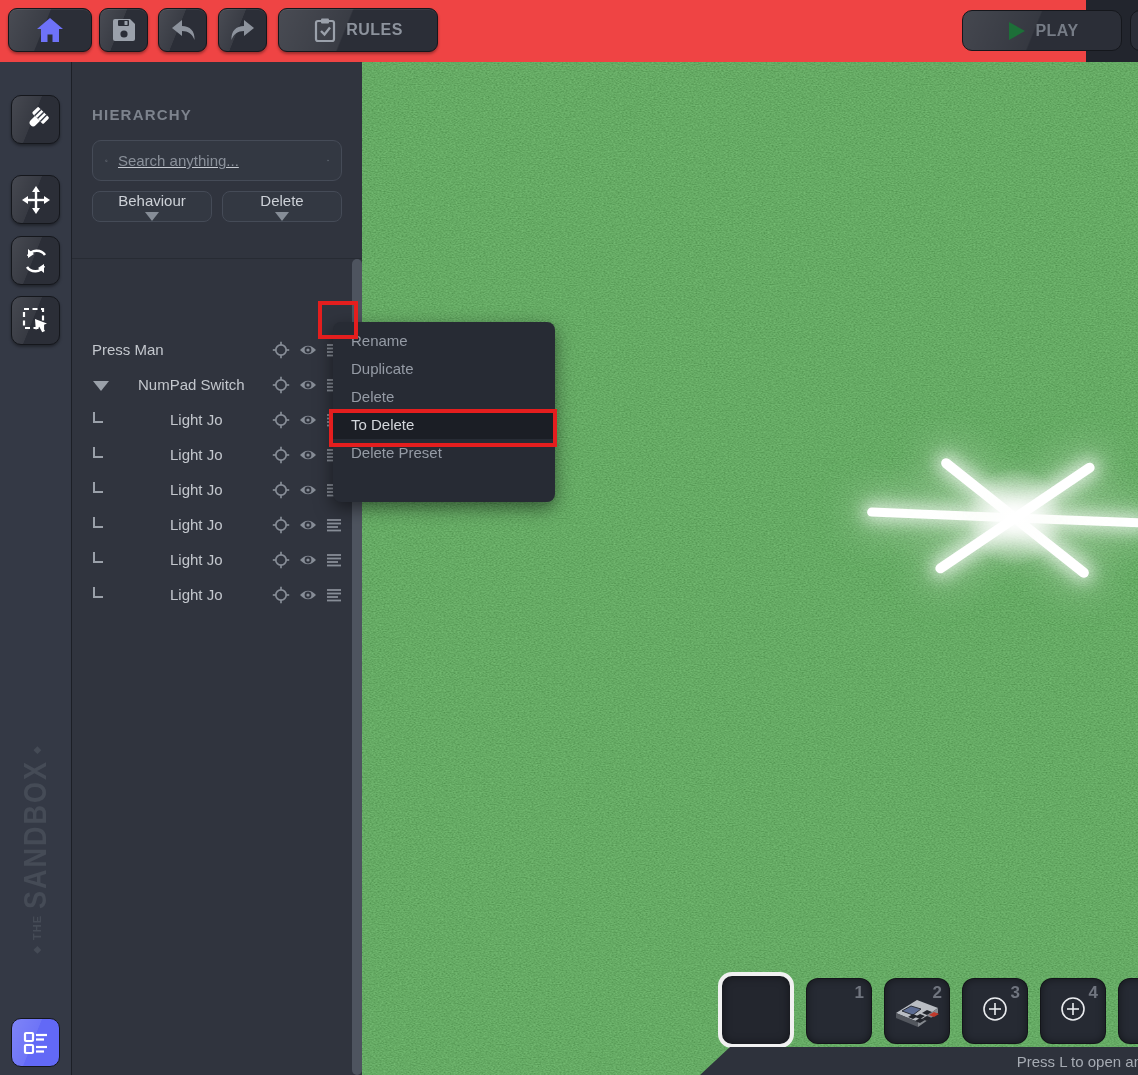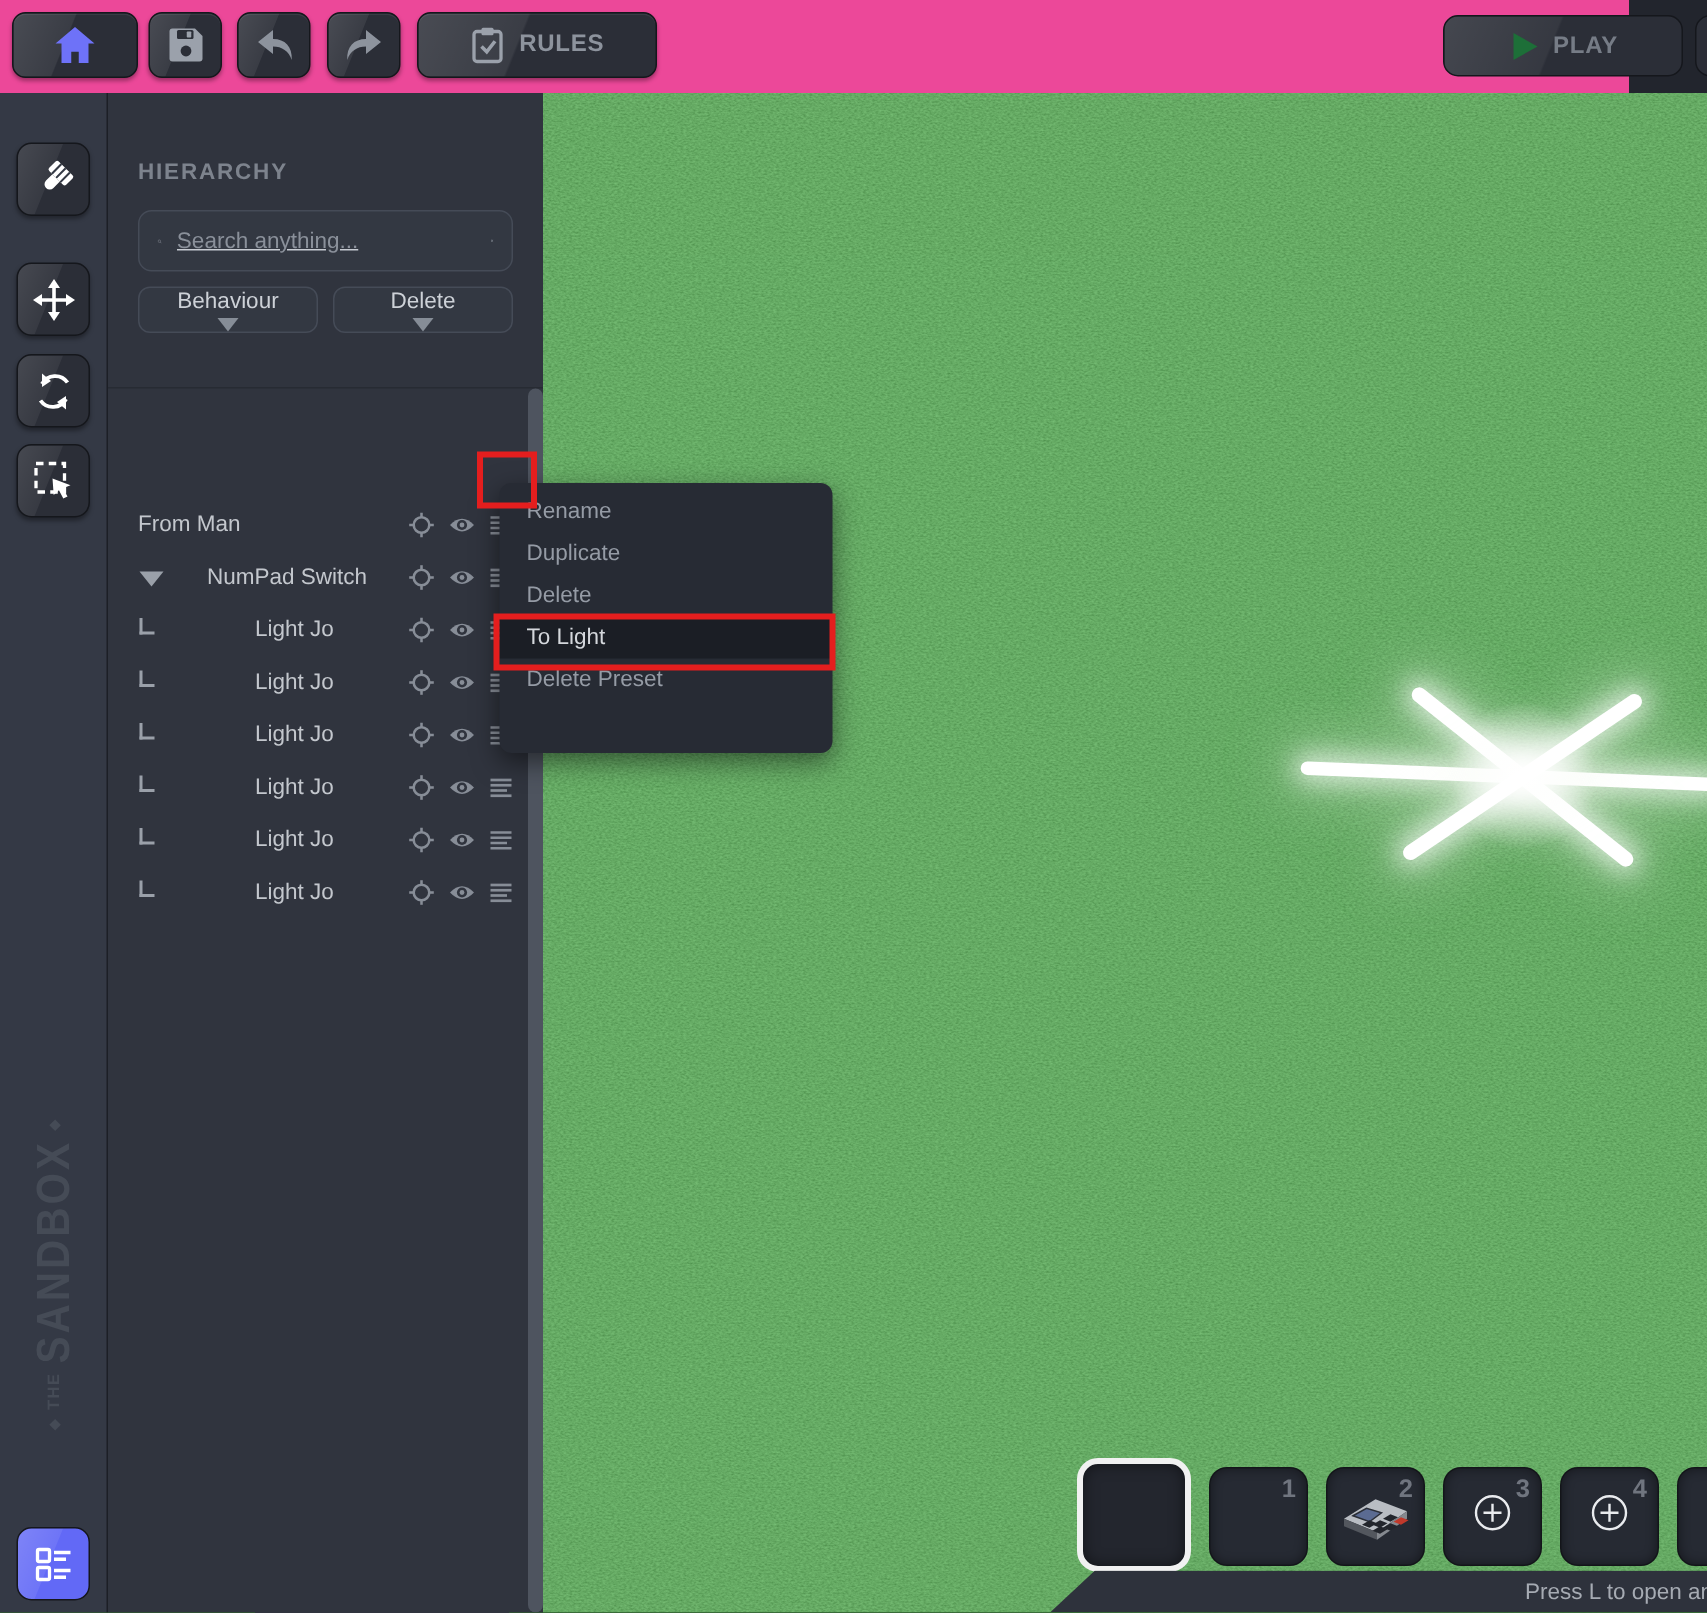--- a/index.html
+++ b/index.html
@@ -1,20 +1,20 @@
 <!DOCTYPE html>
 <html><head>
 <meta charset="utf-8">
 <style>
   * { margin:0; padding:0; box-sizing:border-box; }
   html,body { width:1138px; height:1075px; overflow:hidden; }
   body { font-family:"Liberation Sans", sans-serif; background:#22252d; position:relative; }
 
   
-  .topbar { position:absolute; left:0; top:0; width:1086px; height:62px; background:#ec4899; z-index:30; }
+  .topbar { position:absolute; left:0; top:0; width:1086px; height:62px; background:#ef4444; z-index:30; }
   .tbtn {
     position:absolute; top:8px; height:44px; border-radius:9px;
     background:linear-gradient(112deg, rgba(255,255,255,.14) 0%, rgba(255,255,255,.07) 42%, rgba(255,255,255,0) 43%), #2b2e37;
     border:1px solid #15171c; box-shadow:0 2px 3px rgba(0,0,0,.35), inset 0 1px 0 rgba(255,255,255,.07);
     display:flex; align-items:center; justify-content:center; cursor:pointer;
   }
   .tbtn svg { display:block; }
   .rules-btn { gap:9px; color:#8d939d; font-weight:bold; font-size:16px; letter-spacing:.5px; }
   .editor-btn {
     position:absolute; top:10px; left:792px; width:156px; height:41px; border-radius:10px;
@@ -325,21 +325,21 @@
     <span class="tri-down"></span>
   </div>
   <div class="dropdown dd-r">
     <span class="lbl">Delete</span>
     <span class="tri-down"></span>
   </div>
 
   <div class="tree">
     <div class="scrollbar"></div>
   <div class="tree-row" style="top: 74px;">
-        <span class="tree-label lbl-root">From Man</span>
+        <span class="tree-label lbl-root">Press Man</span>
   <span class="row-icons">
     <svg width="18" height="18" viewBox="0 0 18 18">
       <circle cx="9" cy="9" r="5.2" fill="none" stroke="#878d97" stroke-width="1.7"></circle>
       <line x1="9" y1="0.8" x2="9" y2="4.2" stroke="#878d97" stroke-width="1.7"></line>
       <line x1="9" y1="13.8" x2="9" y2="17.2" stroke="#878d97" stroke-width="1.7"></line>
       <line x1="0.8" y1="9" x2="4.2" y2="9" stroke="#878d97" stroke-width="1.7"></line>
       <line x1="13.8" y1="9" x2="17.2" y2="9" stroke="#878d97" stroke-width="1.7"></line>
     </svg>
     <svg width="18" height="14" viewBox="0 0 18 14">
       <path d="M1 7 Q9 -1.5 17 7 Q9 15.5 1 7 Z" fill="#878d97"></path>
@@ -522,18 +522,18 @@
     </svg>
   </span>
       </div>
     </div>
 </div>
 
 <div class="ctx-menu">
     <div class="ctx-item">Rename</div>
     <div class="ctx-item">Duplicate</div>
     <div class="ctx-item">Delete</div>
-    <div class="ctx-item hl">To Light</div>
+    <div class="ctx-item hl">To Delete</div>
     <div class="ctx-item">Delete Preset</div>
   </div>
 
 <div class="redbox redbox-menu-icon"></div>
 <div class="redbox redbox-to-preset"></div>
 
 </body></html>

